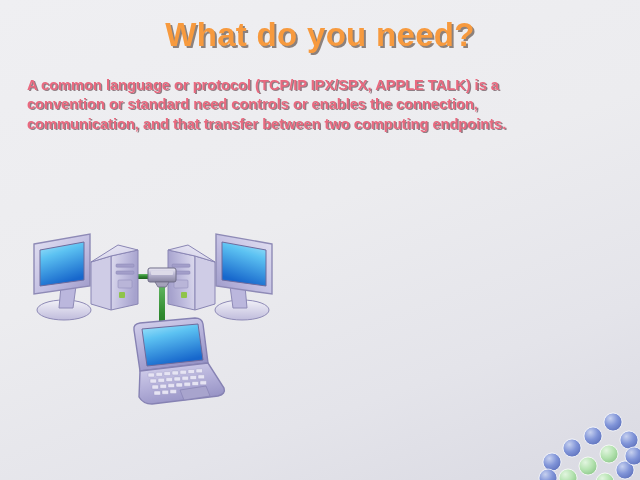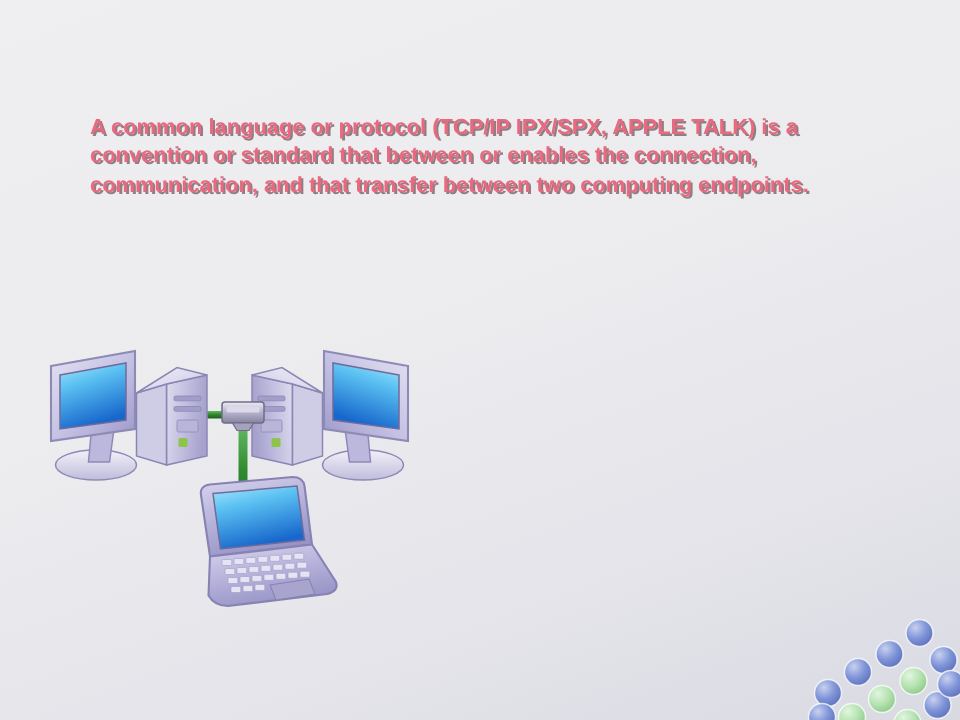--- a/index.html
+++ b/index.html
@@ -40,21 +40,21 @@
     position: absolute;
     left: 27px;
     top: 76px;
     width: 548px;
     font-size: 14.6px;
     font-weight: bold;
     line-height: 19.4px;
     color: #e9697f;
     text-shadow: 1.4px 1.4px 0 rgba(70,35,45,0.55);
   }
-  #body-text .line { display: block; white-space: nowrap; margin-left: 33px; }
+  #body-text .line { display: block; white-space: nowrap; }
 
   
   #network-graphic {
     position: absolute;
     left: 28px;
     top: 228px;
     width: 250px;
     height: 200px;
   }
   #network-graphic svg { display: block; }
@@ -68,24 +68,25 @@
     height: 80px;
     pointer-events: none;
   }
   #deco-spheres svg { display: block; }
 </style>
 </head>
 <body>
 
 <div id="slide">
 
+  <div id="title">What do you need?</div>
 
   <div id="body-text">
     <span class="line">A common language or protocol (TCP/IP IPX/SPX, APPLE TALK) is a</span>
-    <span class="line">convention or standard that between or enables the connection,</span>
+    <span class="line">convention or standard need controls or enables the connection,</span>
     <span class="line">communication, and that transfer between two computing endpoints.</span>
   </div>
 
   <div id="network-graphic">
     <svg width="250" height="200" viewBox="0 0 250 200" xmlns="http://www.w3.org/2000/svg">
       <defs>
         <linearGradient id="scr" x1="0" y1="0" x2="0.35" y2="1">
           <stop offset="0%" stop-color="#a8e6fb"></stop>
           <stop offset="35%" stop-color="#5cc2f2"></stop>
           <stop offset="100%" stop-color="#1767cc"></stop>

